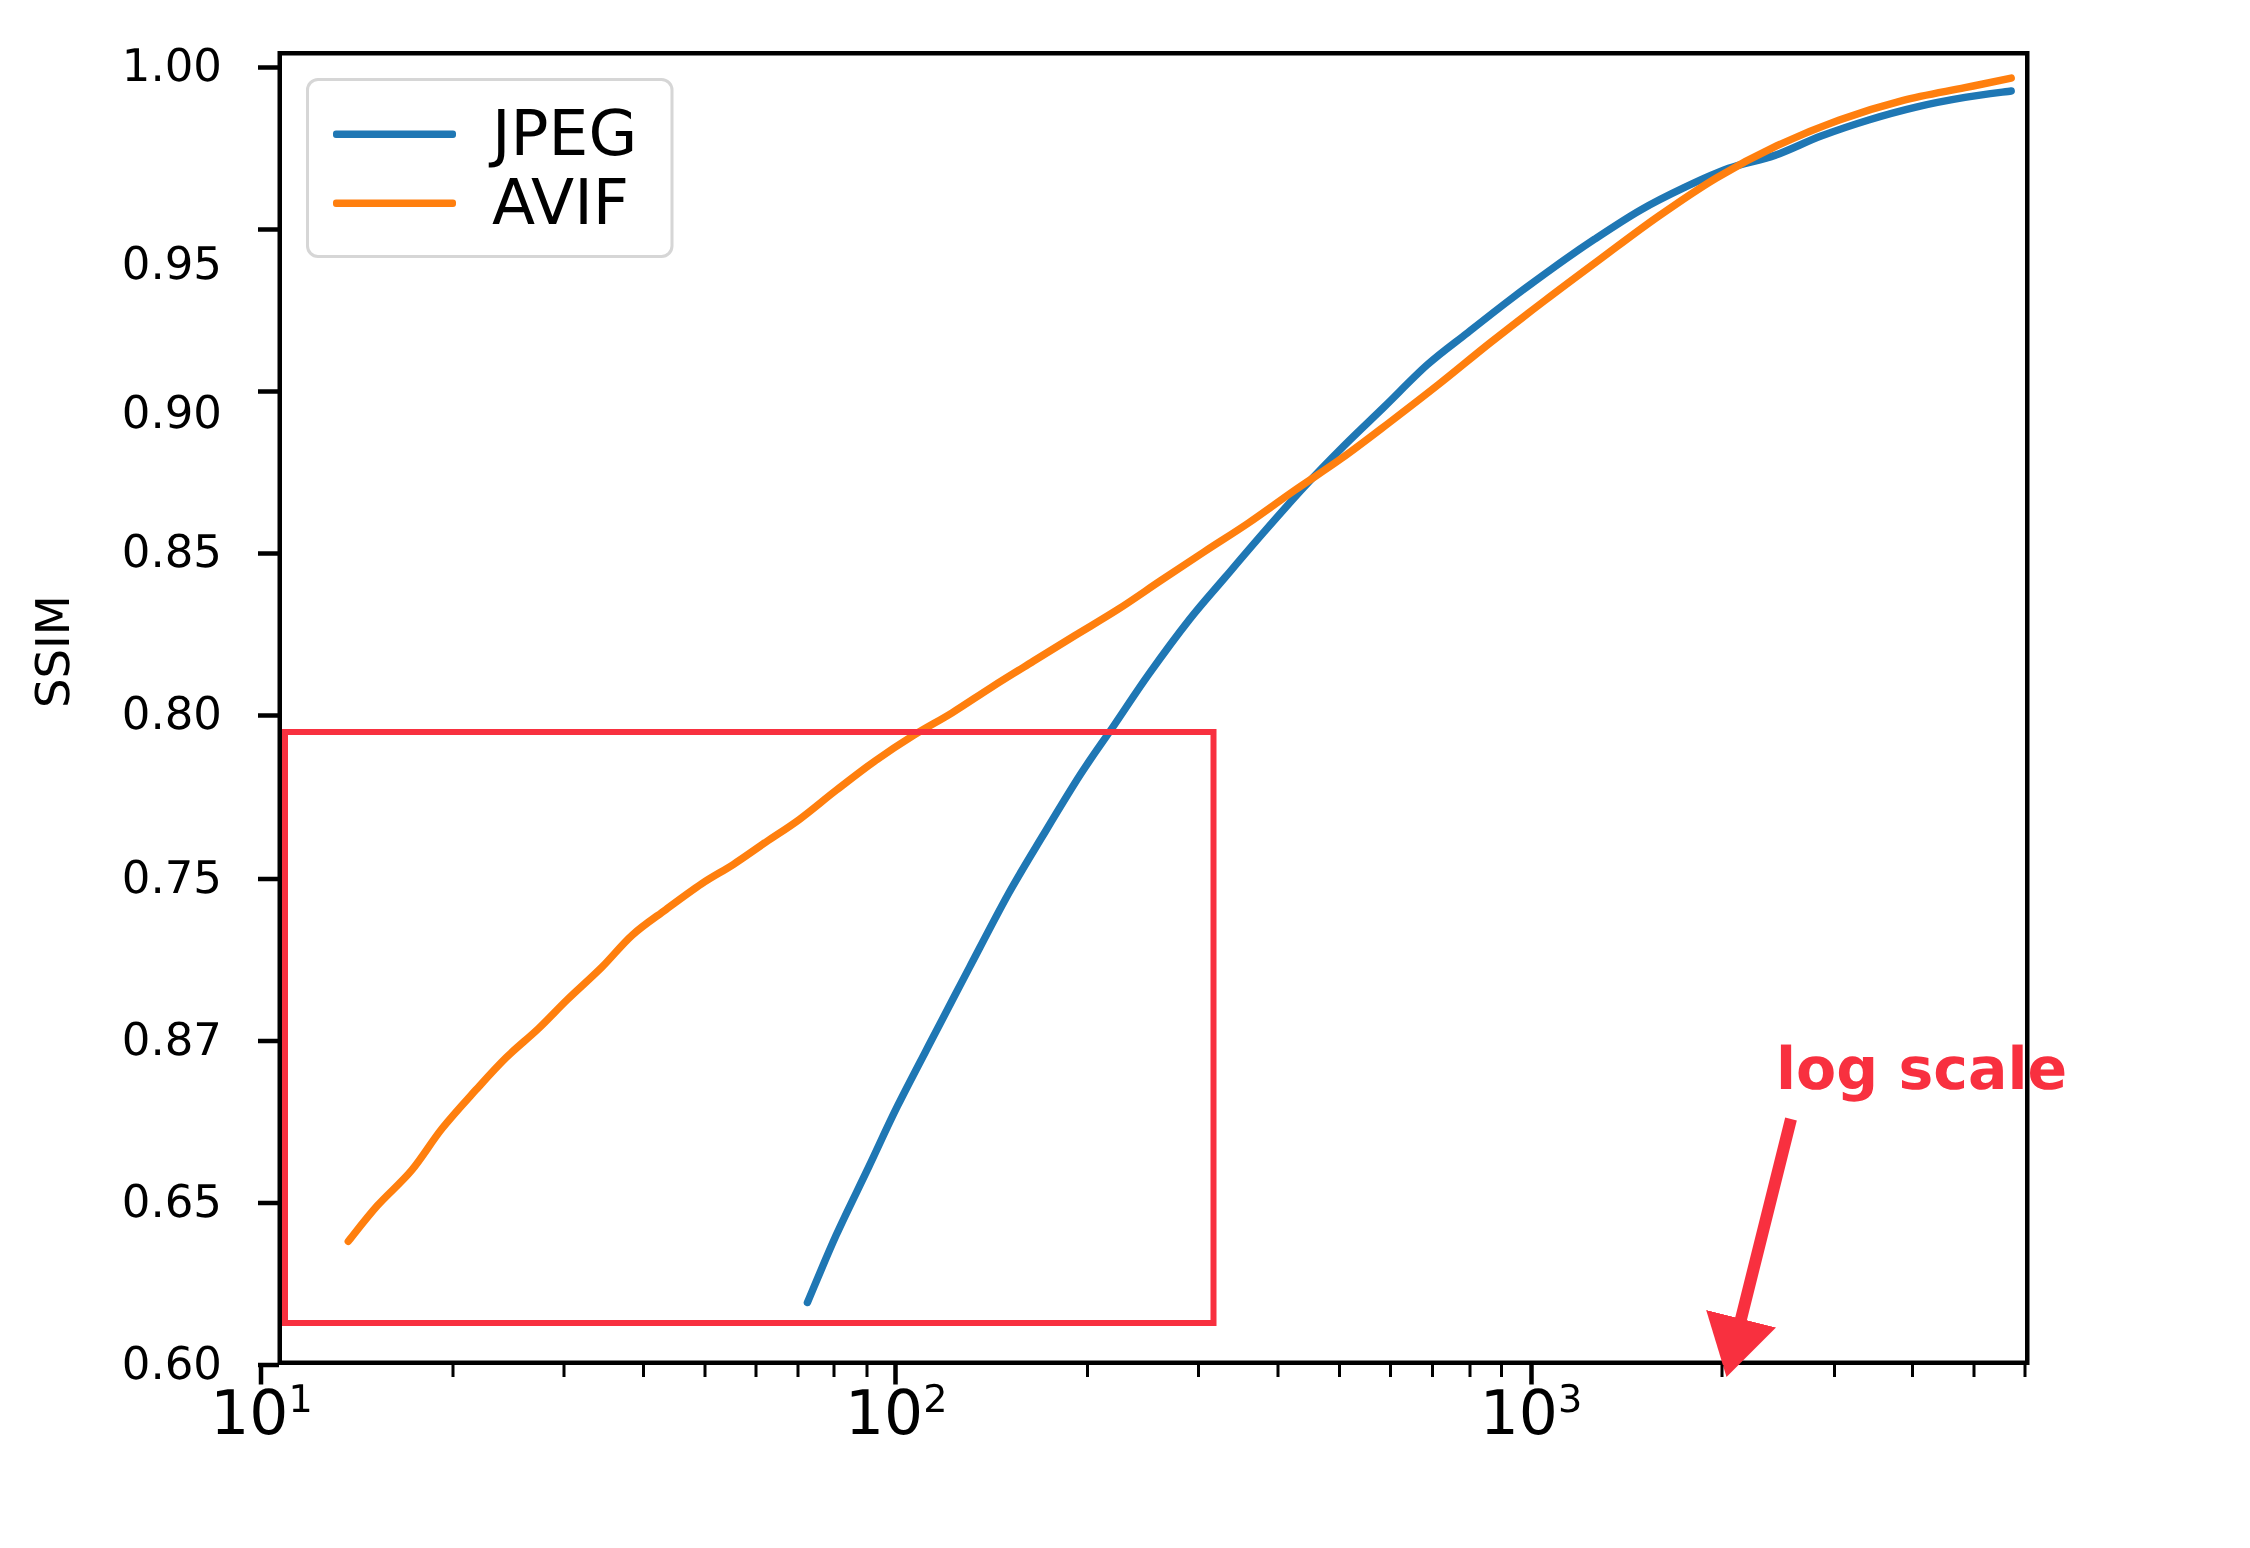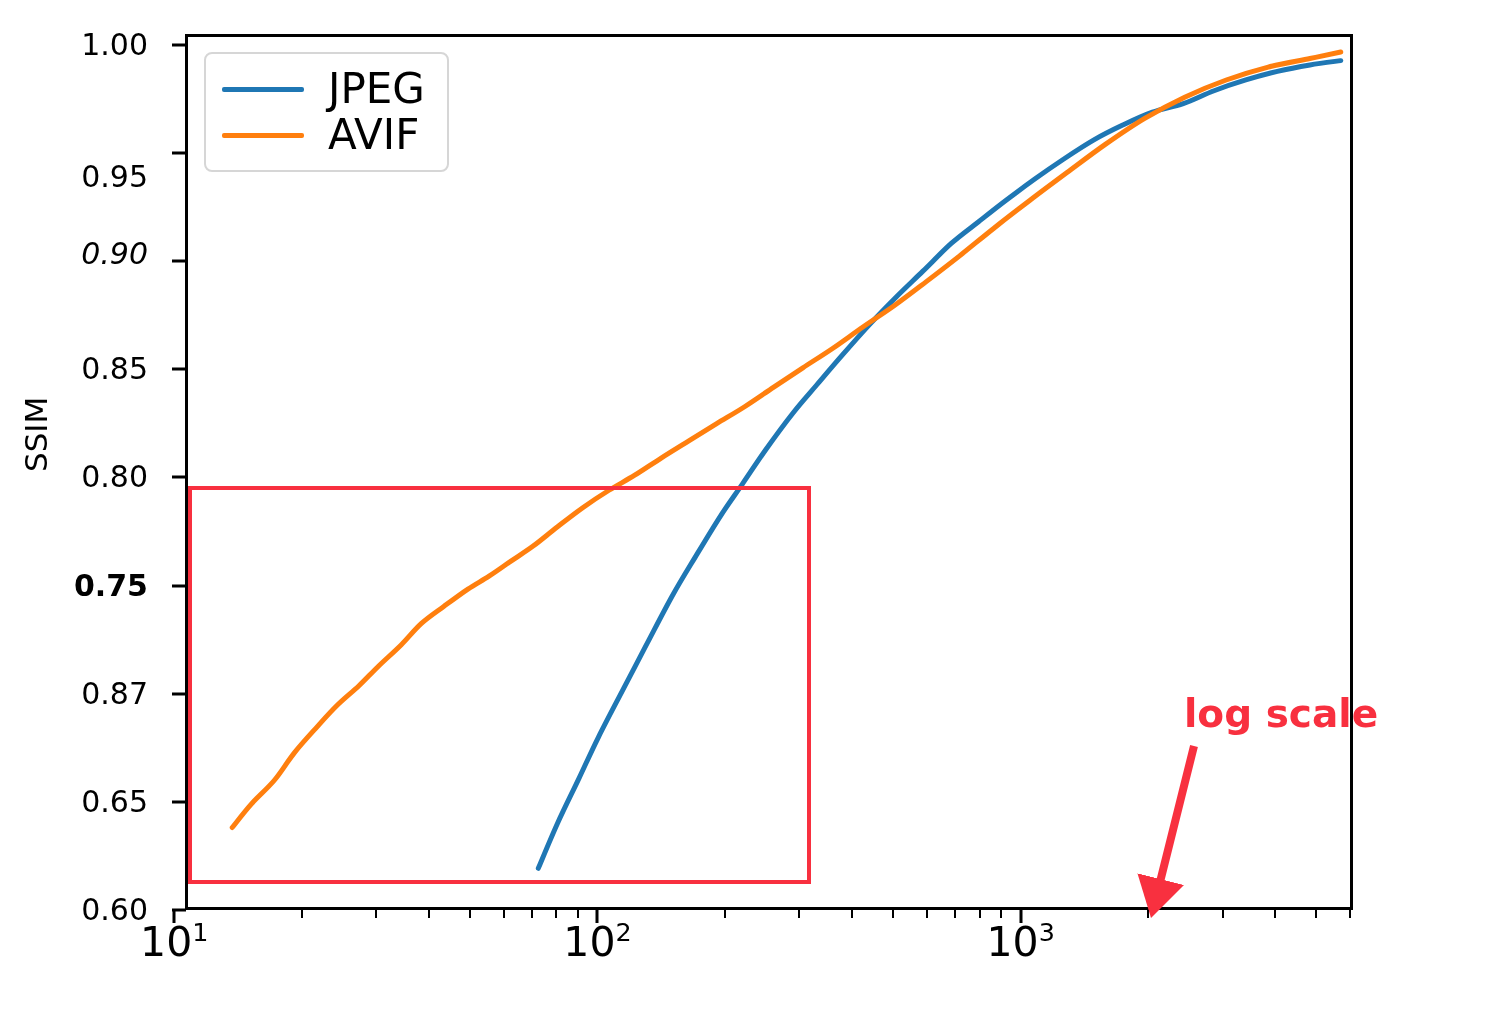--- a/index.html
+++ b/index.html
@@ -216,27 +216,27 @@
     <div class="legend-row">
       <span class="legend-swatch" style="background: rgb(255, 127, 14);"></span>
       <span class="legend-text">AVIF</span>
     </div>
   </div>
 
 <div class="ytick-label" style="top: 44.8148px; margin-left: 48px;">1.00</div>
     <div class="ytick-mark" style="top: 44.8148px;"></div>
     <div class="ytick-label" style="top: 152.963px; margin-top: 24px;">0.95</div>
     <div class="ytick-mark" style="top: 152.963px;"></div>
-    <div class="ytick-label" style="top: 254px; font-style: italic;">0.90</div>
+    <div class="ytick-label" style="top: 276px;">0.90</div>
     <div class="ytick-mark" style="top: 261.111px;"></div>
     <div class="ytick-label" style="top: 369.259px;">0.85</div>
     <div class="ytick-mark" style="top: 369.259px;"></div>
     <div class="ytick-label" style="top: 477.407px; margin-left: 44px;">0.80</div>
     <div class="ytick-mark" style="top: 477.407px;"></div>
-    <div class="ytick-label" style="top: 585.556px; font-weight: bold;">0.75</div>
+    <div class="ytick-label" style="top: 585.556px;">0.75</div>
     <div class="ytick-mark" style="top: 585.556px;"></div>
     <div class="ytick-label" style="top: 693.704px;">0.87</div>
     <div class="ytick-mark" style="top: 693.704px;"></div>
     <div class="ytick-label" style="top: 801.852px;">0.65</div>
     <div class="ytick-mark" style="top: 801.852px;"></div>
     <div class="ytick-label" style="top: 910px;">0.60</div>
     <div class="ytick-mark" style="top: 910px;"></div>
     <div class="xtick-label" style="left: 174.291px;">10<sup>1</sup></div>
     <div class="xtick-major" style="left: 174.291px;"></div>
     <div class="xtick-label" style="left: 597.476px;">10<sup>2</sup></div>

